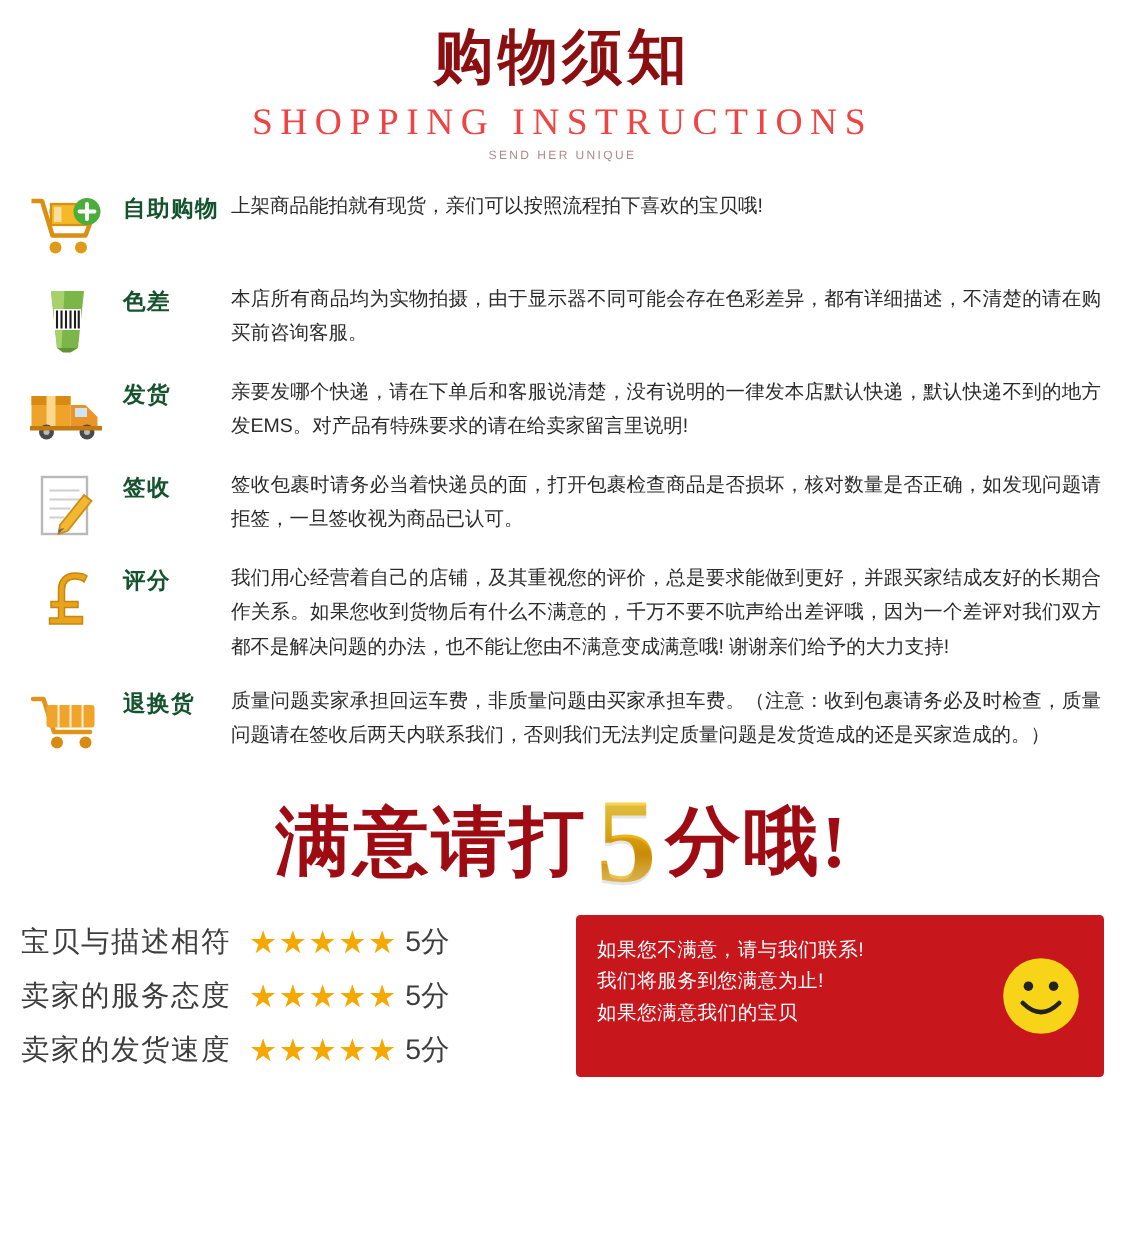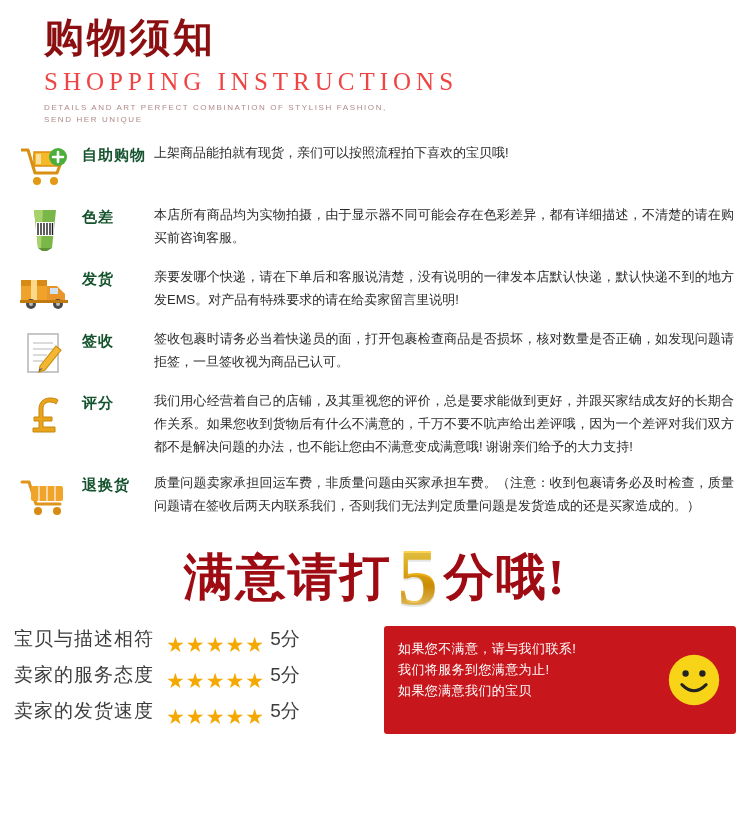--- a/index.html
+++ b/index.html
@@ -12,22 +12,21 @@
   #page {
     position: relative;
     width: 750px; height: 827px;
     overflow: hidden;
     background: #fff;
   }
 
   
   .header {
     padding-top: 16px;
-    text-align: left;
-    margin-left: 44px;
+    text-align: center;
   }
   .header .cn-title {
     font-family: "Liberation Serif", serif;
     font-size: 40px;
     font-weight: bold;
     color: #8b0f10;
     letter-spacing: 3px;
     line-height: 1.1;
     margin: 0;
   }
@@ -122,20 +121,21 @@
 
   
   .bottom {
     display: flex;
     padding: 6px 14px 0 14px;
     gap: 14px;
   }
   .ratings { width: 356px; }
   .rating-row {
     display: flex;
+    align-items: center;
     height: 36px;
   }
   .rating-row .r-label {
     font-size: 19px;
     color: #3d3d3d;
     width: 152px;
     letter-spacing: 1px;
   }
   .stars { display: flex; align-items: center; gap: 1px; }
   .star {
@@ -172,21 +172,20 @@
   }
 </style>
 </head>
 <body>
 
 <div id="page">
 
   <div class="header">
     <div class="cn-title">购物须知</div>
     <div class="en-title">SHOPPING INSTRUCTIONS</div>
-    <div class="sub1">DETAILS AND ART PERFECT COMBINATION OF STYLISH FASHION,</div>
     <div class="sub2">SEND HER UNIQUE</div>
   </div>
 
   <div class="rows">
 
     <div class="row">
       <div class="icon-cell">
         <svg class="ico" viewBox="0 0 54 46">
           <path d="M3 6 h7 l7 23 h22 l6 -16 h-30" fill="none" stroke="#d98f12" stroke-width="3" stroke-linejoin="round"></path>
           <rect x="16" y="8" width="26" height="14" fill="#f5b827" stroke="#d98f12" stroke-width="1.5"></rect>

